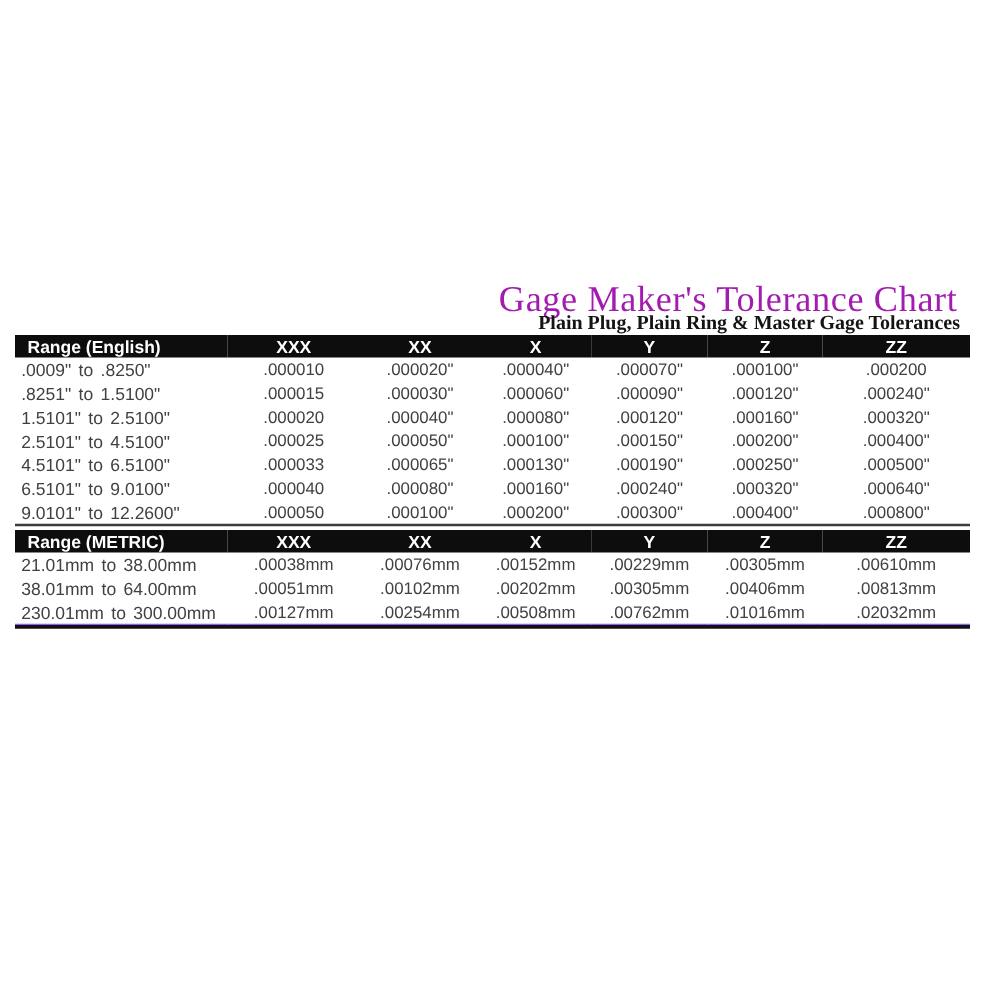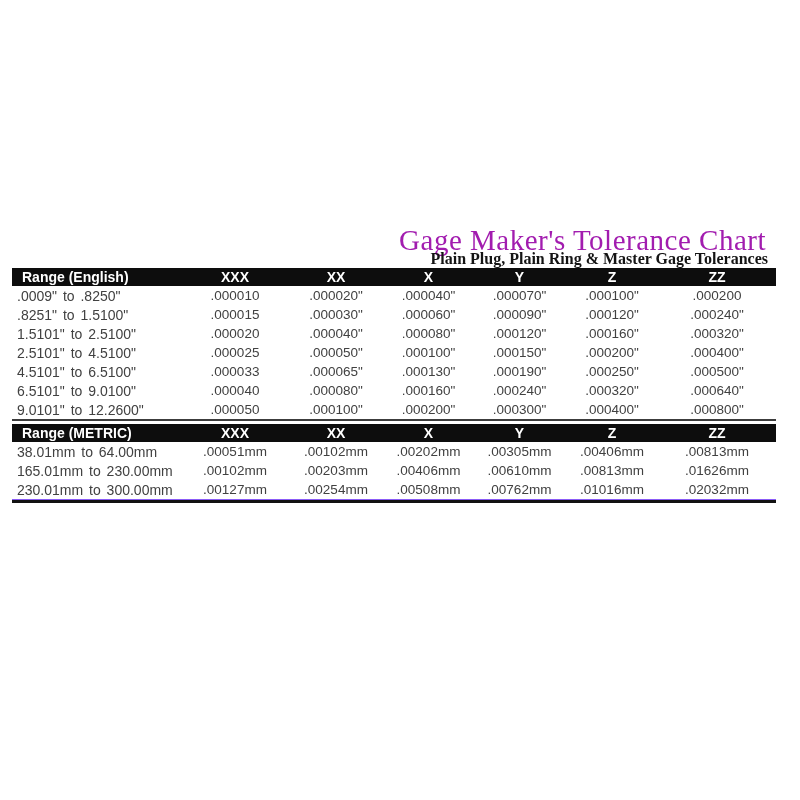--- a/index.html
+++ b/index.html
@@ -193,38 +193,38 @@
         <th>XXX</th>
         <th>XX</th>
         <th>X</th>
         <th>Y</th>
         <th>Z</th>
         <th>ZZ</th>
       </tr>
     </thead>
     <tbody id="metric-body">
         <tr>
+          <td class="range">21.01mm  to  38.00mm</td>
+          <td>.00038mm</td>
+          <td>.00076mm</td>
+          <td>.00152mm</td>
+          <td>.00229mm</td>
+          <td>.00305mm</td>
+          <td>.00610mm</td>
+        </tr>
+        <tr>
           <td class="range">38.01mm  to  64.00mm</td>
           <td>.00051mm</td>
           <td>.00102mm</td>
           <td>.00202mm</td>
           <td>.00305mm</td>
           <td>.00406mm</td>
           <td>.00813mm</td>
         </tr>
         <tr>
-          <td class="range">165.01mm  to  230.00mm</td>
-          <td>.00102mm</td>
-          <td>.00203mm</td>
-          <td>.00406mm</td>
-          <td>.00610mm</td>
-          <td>.00813mm</td>
-          <td>.01626mm</td>
-        </tr>
-        <tr>
           <td class="range">230.01mm  to  300.00mm</td>
           <td>.00127mm</td>
           <td>.00254mm</td>
           <td>.00508mm</td>
           <td>.00762mm</td>
           <td>.01016mm</td>
           <td>.02032mm</td>
         </tr>
       </tbody>
   </table>

